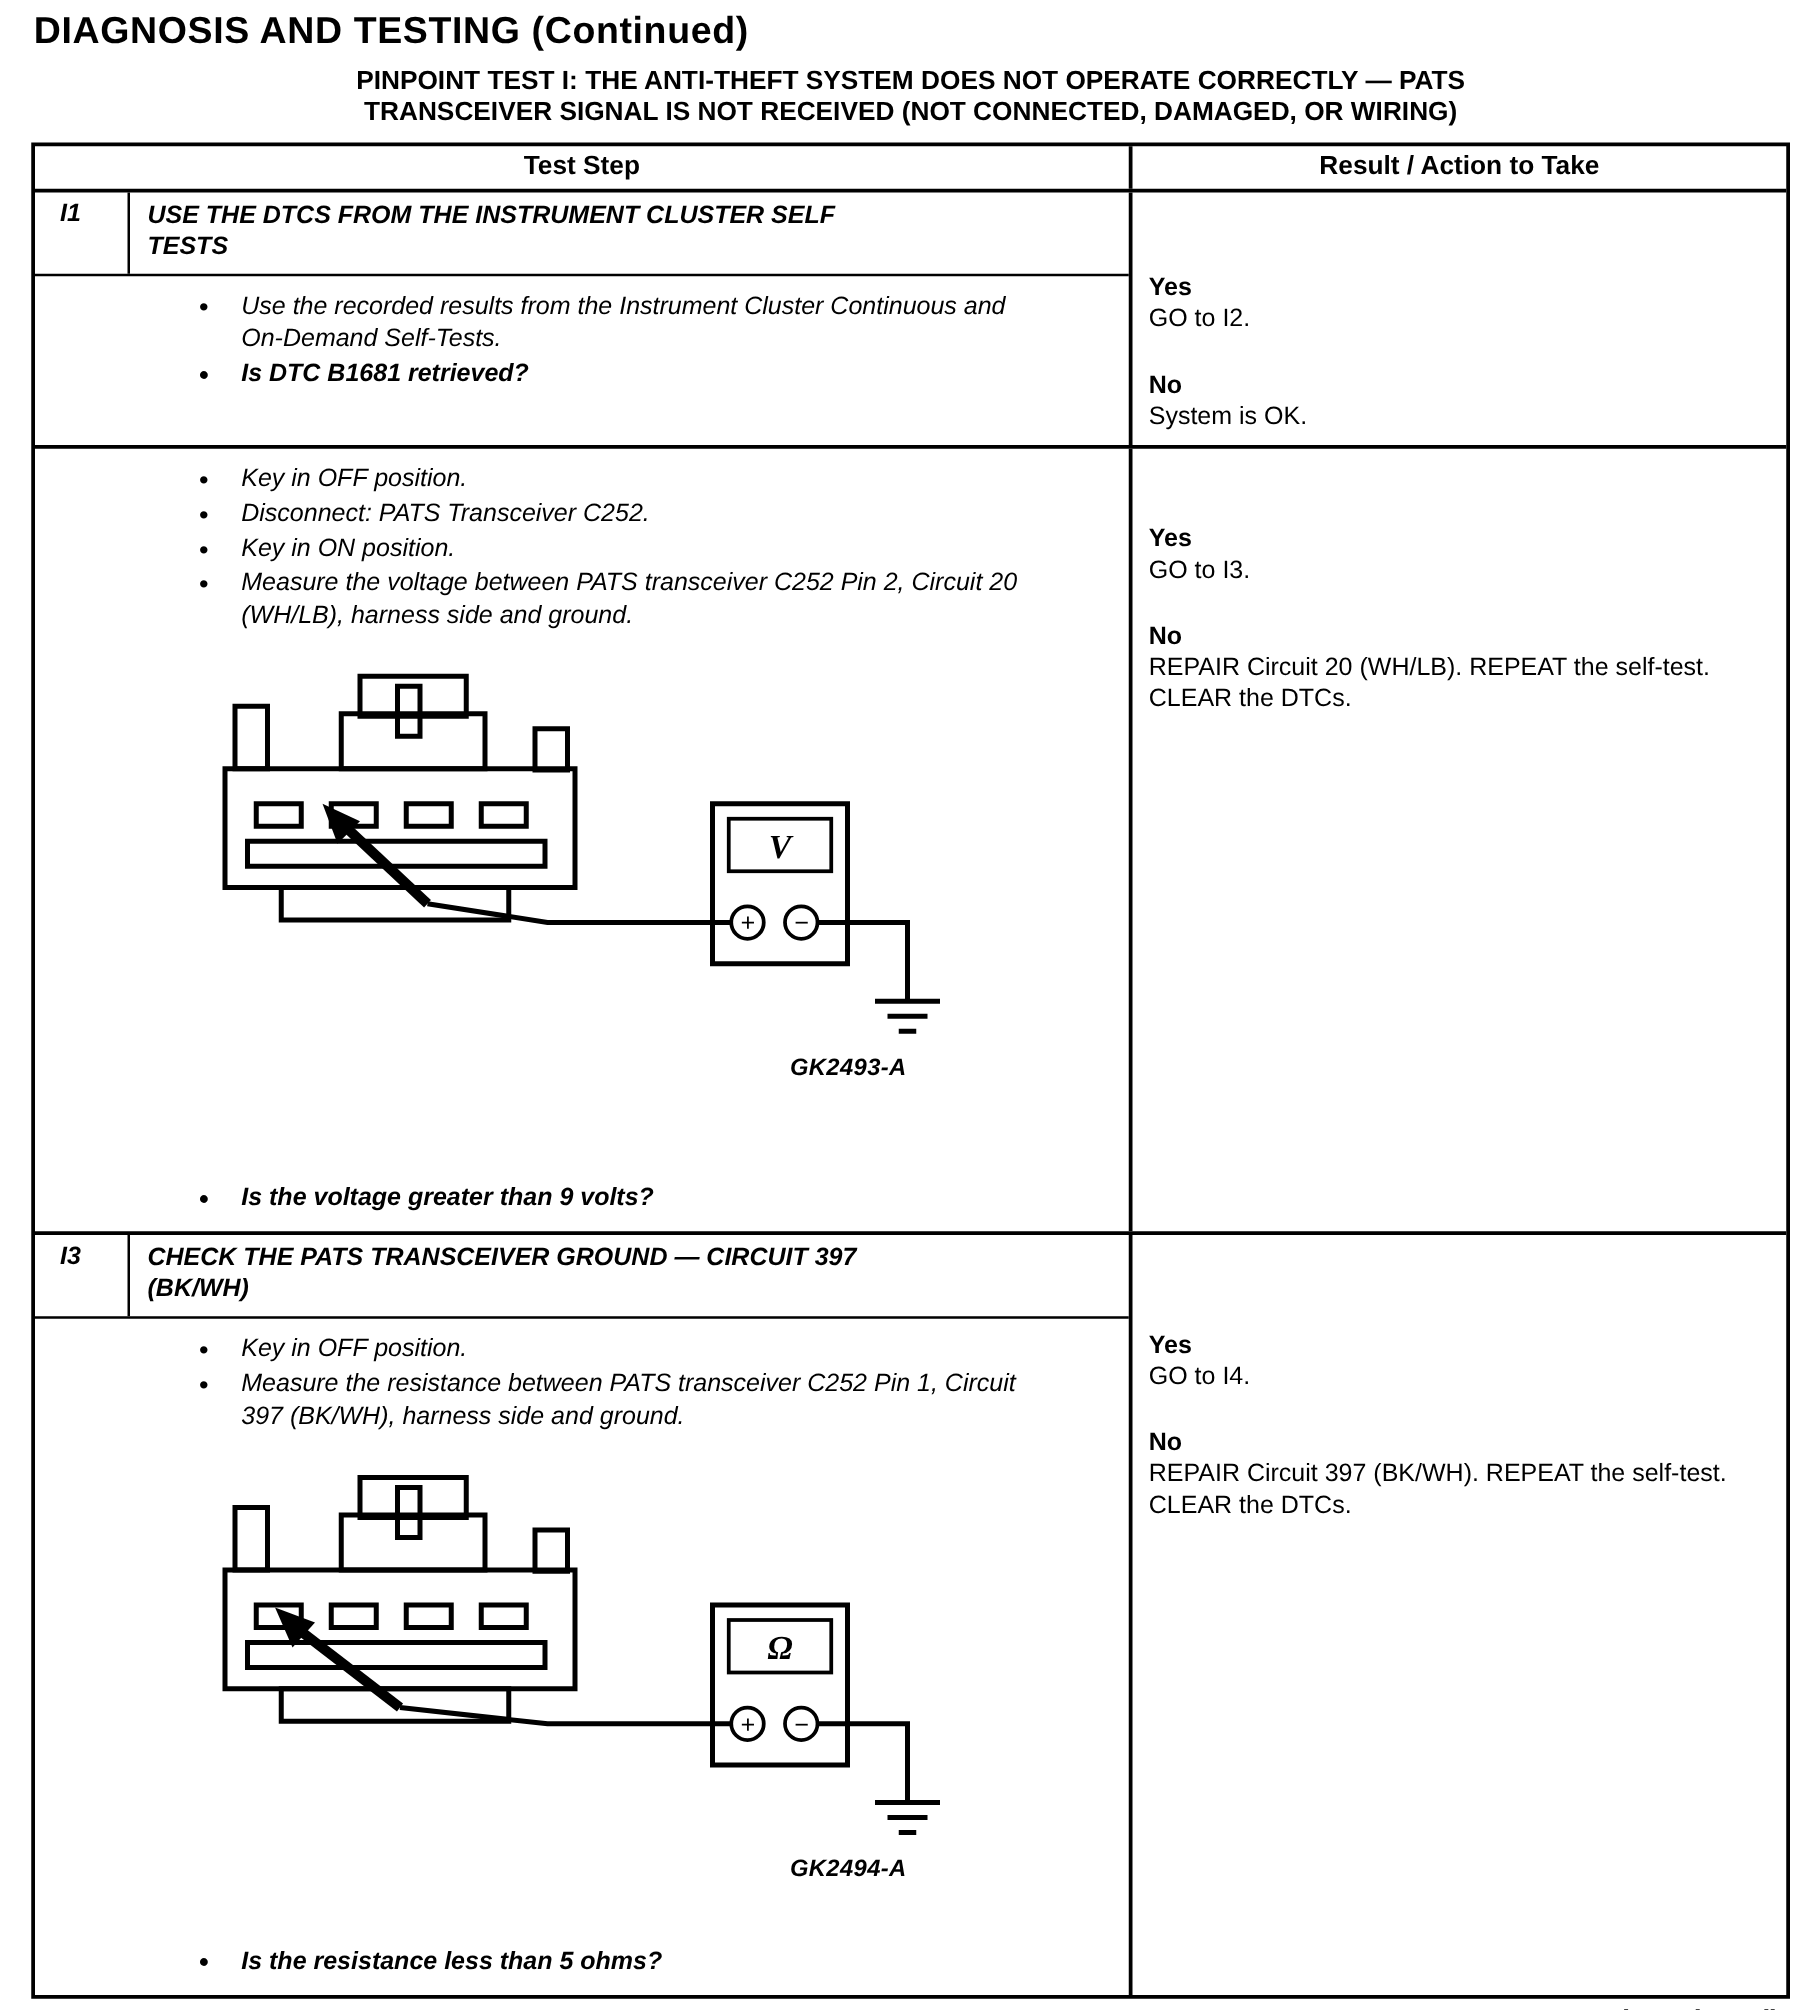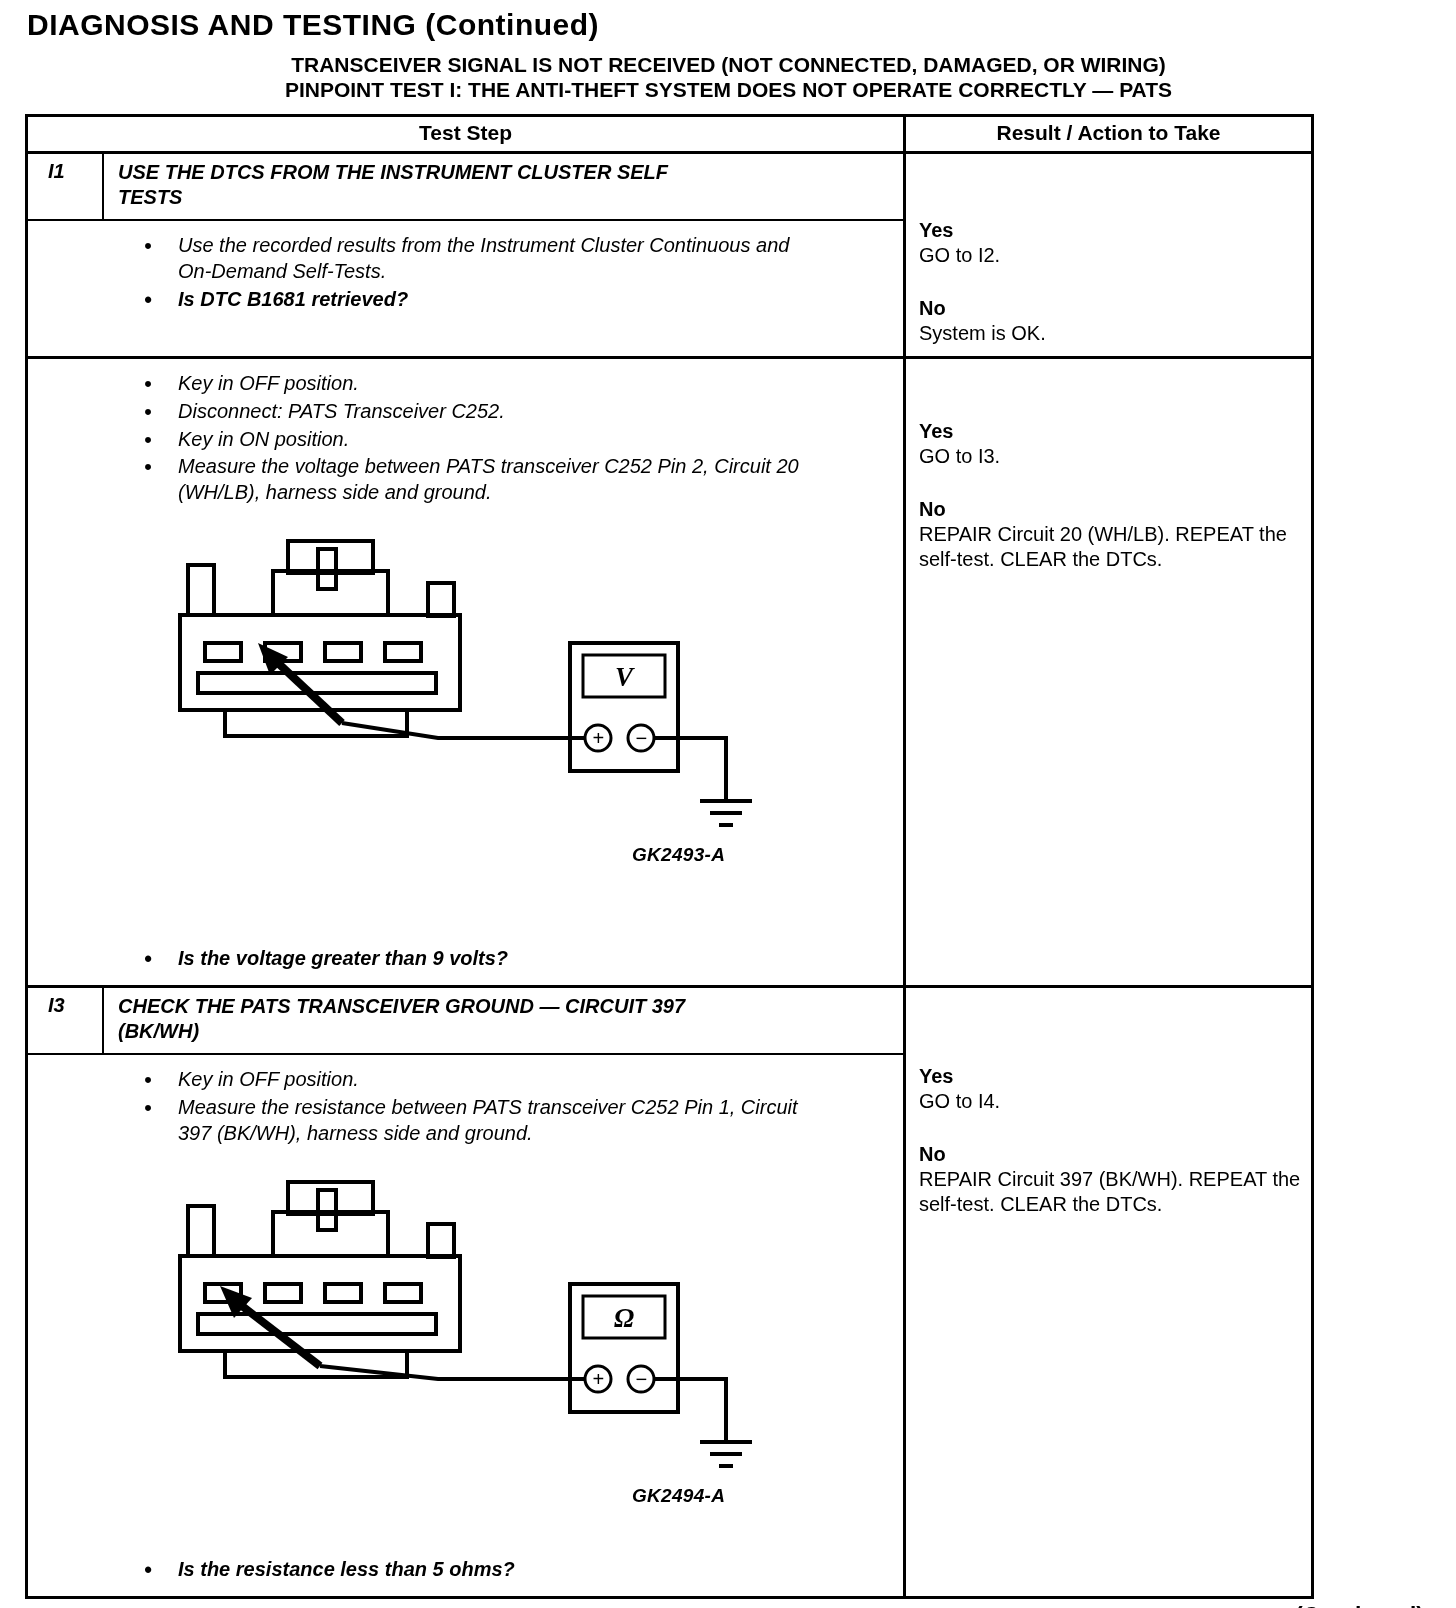--- a/index.html
+++ b/index.html
@@ -1,31 +1,31 @@
 <!DOCTYPE html>
 <html><head>
 <meta charset="utf-8">
 <style>
   html,body{margin:0;padding:0;background:#ffffff;color:#000;}
   body{font-family:"Liberation Sans", sans-serif; width:1456px;}
   .sheet{width:1456px; box-sizing:border-box; padding:6px 24px 6px 25px; position:relative;}
   .doc-title{font-size:30px; font-weight:bold; margin:2px 0 10px 2px; letter-spacing:0.5px;}
   .subtitle{font-weight:bold; font-size:21px; text-align:center; line-height:1.2; margin:0 0 12px 0;}
-  .ptable{border:3px solid #000; width:1289px; box-sizing:border-box;}
+  .ptable{border:3px solid #000; width:1407px; box-sizing:border-box;}
   .thead{display:grid; grid-template-columns:878px 1fr;}
   .th-step, .th-result{font-weight:bold; font-size:21px; text-align:center; padding:4px 0 6px 0;}
   .th-step{border-right:3px solid #000;}
   .trow{display:grid; grid-template-columns:878px 1fr; border-top:3px solid #000;}
   .tstep{border-right:3px solid #000; display:flex; flex-direction:column;font-style:italic;}
   .titlebar{display:grid; grid-template-columns:76px 1fr; border-bottom:2px solid #000;}
   .idcell{border-right:2px solid #000; font-weight:bold; font-size:20px; padding:6px 0 8px 20px; box-sizing:border-box;}
   .titlecell{font-weight:bold; font-size:20px; padding:6px 10px 9px 14px; max-width:590px; line-height:1.25;}
   .rowbody{flex:1; display:flex; flex-direction:column; padding:10px 8px 10px 0;}
   ul.bullets{list-style:none; margin:2px 0 0 0; padding:0 0 0 150px;}
-  ul.bullets li{position:relative; font-size:20px; line-height:1.28; max-width:645px; margin:0 0 2px 0;}
+  ul.bullets li{position:relative; font-size:20px; line-height:1.28; max-width:645px; margin:0 0 2px 15px;}
   ul.bullets li::before{content:"\2022"; position:absolute; left:-34px; top:-1px; font-size:22px;}
   ul.bullets li.q{font-weight:bold;}
   ul.question-list{margin-top:auto; margin-bottom:2px;}
   .diagram{margin:26px 0 4px 142px;}
   .diagram svg{display:block;}
   .diagram-caption{font-weight:bold; font-size:19px; margin:6px 0 0 462px; letter-spacing:0.3px;}
   .tresult{box-sizing:border-box; padding:64px 10px 10px 13px; font-size:20px; line-height:1.25;}
   .r2 .tresult{padding-top:60px;}
   .r3 .tresult{padding-top:76px;}
   .res + .res{margin-top:28px;}
@@ -36,22 +36,22 @@
   .footer{font-weight:bold; font-size:23px; text-align:right; padding:4px 8px 6px 0;}
 </style>
 </head>
 <body>
 
 <div class="sheet">
 
   <h1 class="doc-title">DIAGNOSIS AND TESTING (Continued)</h1>
 
   <div class="subtitle">
+    <div>PINPOINT TEST I: THE ANTI-THEFT SYSTEM DOES NOT OPERATE CORRECTLY — PATS</div>
     <div>TRANSCEIVER SIGNAL IS NOT RECEIVED (NOT CONNECTED, DAMAGED, OR WIRING)</div>
-    <div>PINPOINT TEST I: THE ANTI-THEFT SYSTEM DOES NOT OPERATE CORRECTLY — PATS</div>
   </div>
 
   <div class="ptable">
 
     <div class="thead">
       <div class="th-step">Test Step</div>
       <div class="th-result">Result / Action to Take</div>
     </div>
 
     <div class="trow r1">

